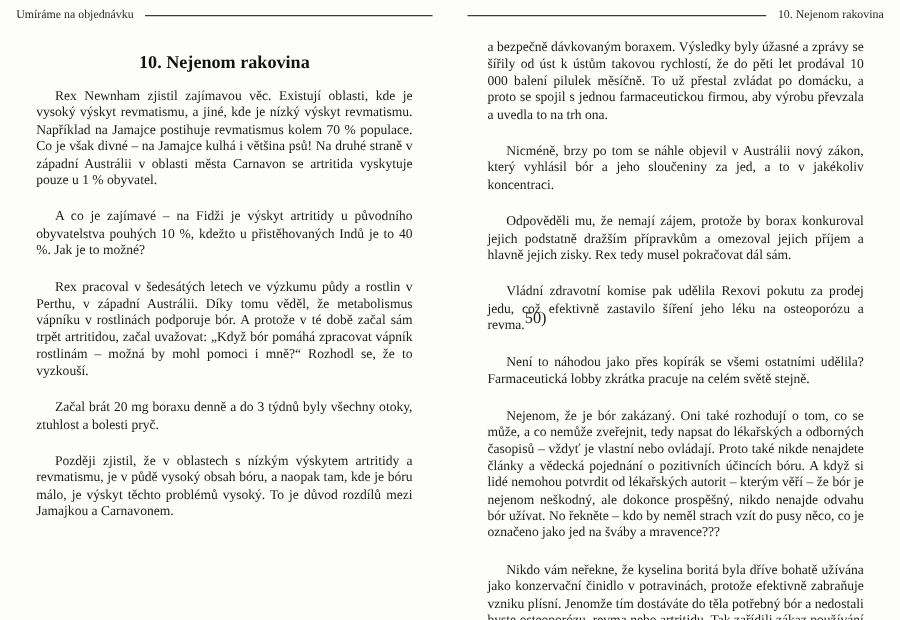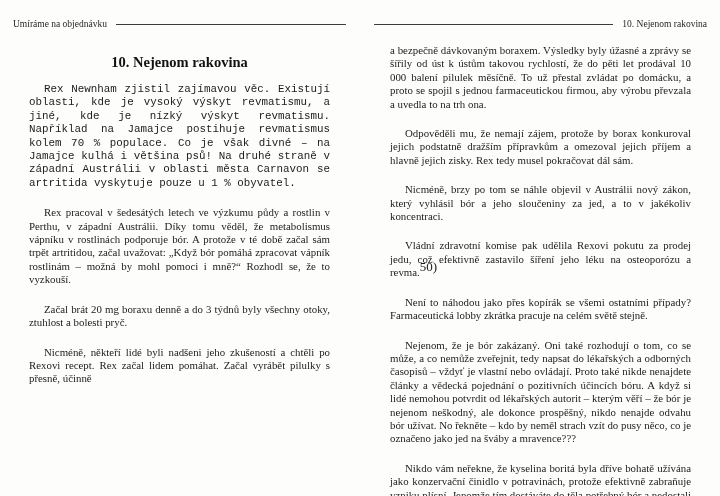--- a/index.html
+++ b/index.html
@@ -15,21 +15,21 @@
     box-sizing: border-box;
     overflow: hidden;
     background: #fdfdfb;
   }
   .page { width: 360px; box-sizing: border-box; }
   .page.left  { padding: 0 14px 0 13px; }
   .page.right { padding: 0 13px 0 14px; }
 
   .running-header {
     display: flex; align-items: center;
-    margin-top: 18px; height: 12px;
+    margin-top: 6px; height: 12px;
     font-size: 9.5px; color: #262626;
     white-space: nowrap;
   }
   .rule { flex: 1; border-top: 1.2px solid #3c3c3c; height: 0; }
   .running-header.lefthead  .rule { margin-left: 9px; }
   .running-header.righthead .rule { margin-right: 9px; }
   .running-header.righthead { justify-content: flex-end; }
 
   .chapter-title {
     text-align: center;
@@ -42,53 +42,54 @@
     margin: 16px;
     font-size: 10.85px;
     line-height: 13.4px;
     text-align: justify;
     color: #1b1b1b;
     text-indent: 15px;
     hyphens: none;
   }
   p.body.noindent { text-indent: 0; }
   p.gap { margin-top: 13px; }
-  p.left-first  { margin-top: 12px; font-family: Liberation Mono, monospace; }
+  p.left-first  { margin-top: 12px; }
   p.right-first { margin-top: 14px; }
 
   sup.fn { font-size: 13px; line-height: 0; vertical-align: super; }
 </style>
 </head>
 <body>
 
 <div class="spread">
 
   <div class="page left">
     <div class="running-header lefthead">
       <span class="rh-text">Umíráme na objednávku</span>
       <span class="rule"></span>
     </div>
 
     <h1 class="chapter-title">10. Nejenom rakovina</h1>
 
     <p class="body left-first">Rex Newnham zjistil zajímavou věc. Existují oblasti, kde je vysoký výskyt revmatismu, a jiné, kde je nízký výskyt revmatismu. Například na Jamajce postihuje revmatismus kolem 70 % populace. Co je však divné – na Jamajce kulhá i většina psů! Na druhé straně v západní Austrálii v oblasti města Carnavon se artritida vyskytuje pouze u 1 % obyvatel.</p>
+    <p class="body">A co je zajímavé – na Fidži je výskyt artritidy u původního obyvatelstva pouhých 10 %, kdežto u přistěhovaných Indů je to 40 %. Jak je to možné?</p>
     <p class="body gap">Rex pracoval v šedesátých letech ve výzkumu půdy a rostlin v Perthu, v západní Austrálii. Díky tomu věděl, že metabolismus vápníku v rostlinách podporuje bór. A protože v té době začal sám trpět artritidou, začal uvažovat: „Když bór pomáhá zpracovat vápník rostlinám – možná by mohl pomoci i mně?“ Rozhodl se, že to vyzkouší.</p>
     <p class="body">Začal brát 20 mg boraxu denně a do 3 týdnů byly všechny otoky, ztuhlost a bolesti pryč.</p>
-    <p class="body gap">Nicméně, někteří lidé byli nadšeni jeho zkušeností a chtěli po Rexovi recept. Rex začal lidem pomáhat. Začal vyrábět pilulky s přesně, účinně</p>
+    <p class="body">Později zjistil, že v oblastech s nízkým výskytem artritidy a revmatismu, je v půdě vysoký obsah bóru, a naopak tam, kde je bóru málo, je výskyt těchto problémů vysoký. To je důvod rozdílů mezi Jamajkou a Carnavonem.</p>
   </div>
 
   <div class="page right">
     <div class="running-header righthead">
       <span class="rule"></span>
       <span class="rh-text">10. Nejenom rakovina</span>
     </div>
 
     <p class="body noindent right-first">a bezpečně dávkovaným boraxem. Výsledky byly úžasné a zprávy se šířily od úst k ústům takovou rychlostí, že do pěti let prodával 10 000 balení pilulek měsíčně. To už přestal zvládat po domácku, a proto se spojil s jednou farmaceutickou firmou, aby výrobu převzala a uvedla to na trh ona.</p>
+    <p class="body">Nicméně, brzy po tom se náhle objevil v Austrálii nový zákon, který vyhlásil bór a jeho sloučeniny za jed, a to v jakékoliv koncentraci.</p>
     <p class="body">Odpověděli mu, že nemají zájem, protože by borax konkuroval jejich podstatně dražším přípravkům a omezoval jejich příjem a hlavně jejich zisky. Rex tedy musel pokračovat dál sám.</p>
-    <p class="body">Nicméně, brzy po tom se náhle objevil v Austrálii nový zákon, který vyhlásil bór a jeho sloučeniny za jed, a to v jakékoliv koncentraci.</p>
     <p class="body"><span>Vládní zdravotní komise pak udělila Rexovi pokutu za prodej jedu, což efektivně zastavilo šíření jeho léku na osteoporózu a revma.</span><sup class="fn">50)</sup></p>
-    <p class="body gap">Není to náhodou jako přes kopírák se všemi ostatními případy? Farmaceutická lobby zkrátka pracuje na celém světě stejně.</p>
+    <p class="body gap">Není to náhodou jako přes kopírák se všemi ostatními udělila? Farmaceutická lobby zkrátka pracuje na celém světě stejně.</p>
     <p class="body gap">Nejenom, že je bór zakázaný. Oni také rozhodují o tom, co se může, a co nemůže zveřejnit, tedy napsat do lékařských a odborných časopisů – vždyť je vlastní nebo ovládají. Proto také nikde nenajdete články a vědecká pojednání o pozitivních účincích bóru. A když si lidé nemohou potvrdit od lékařských autorit – kterým věří – že bór je nejenom neškodný, ale dokonce prospěšný, nikdo nenajde odvahu bór užívat. No řekněte – kdo by neměl strach vzít do pusy něco, co je označeno jako jed na šváby a mravence???</p>
     <p class="body gap">Nikdo vám neřekne, že kyselina boritá byla dříve bohatě užívána jako konzervační činidlo v potravinách, protože efektivně zabraňuje vzniku plísní. Jenomže tím dostáváte do těla potřebný bór a nedostali byste osteoporózu, revma nebo artritidu. Tak zařídili zákaz používání kyseliny borité v potravinách.</p>
     <p class="body gap">Bór přesto do sebe dostáváme skrze rostliny. Pokud jíme přiměřené množství syrového ovoce a zeleniny, přijímáme 2–5 mg bóru denně.</p>
   </div>
 
 </div>
 
 </body></html>

